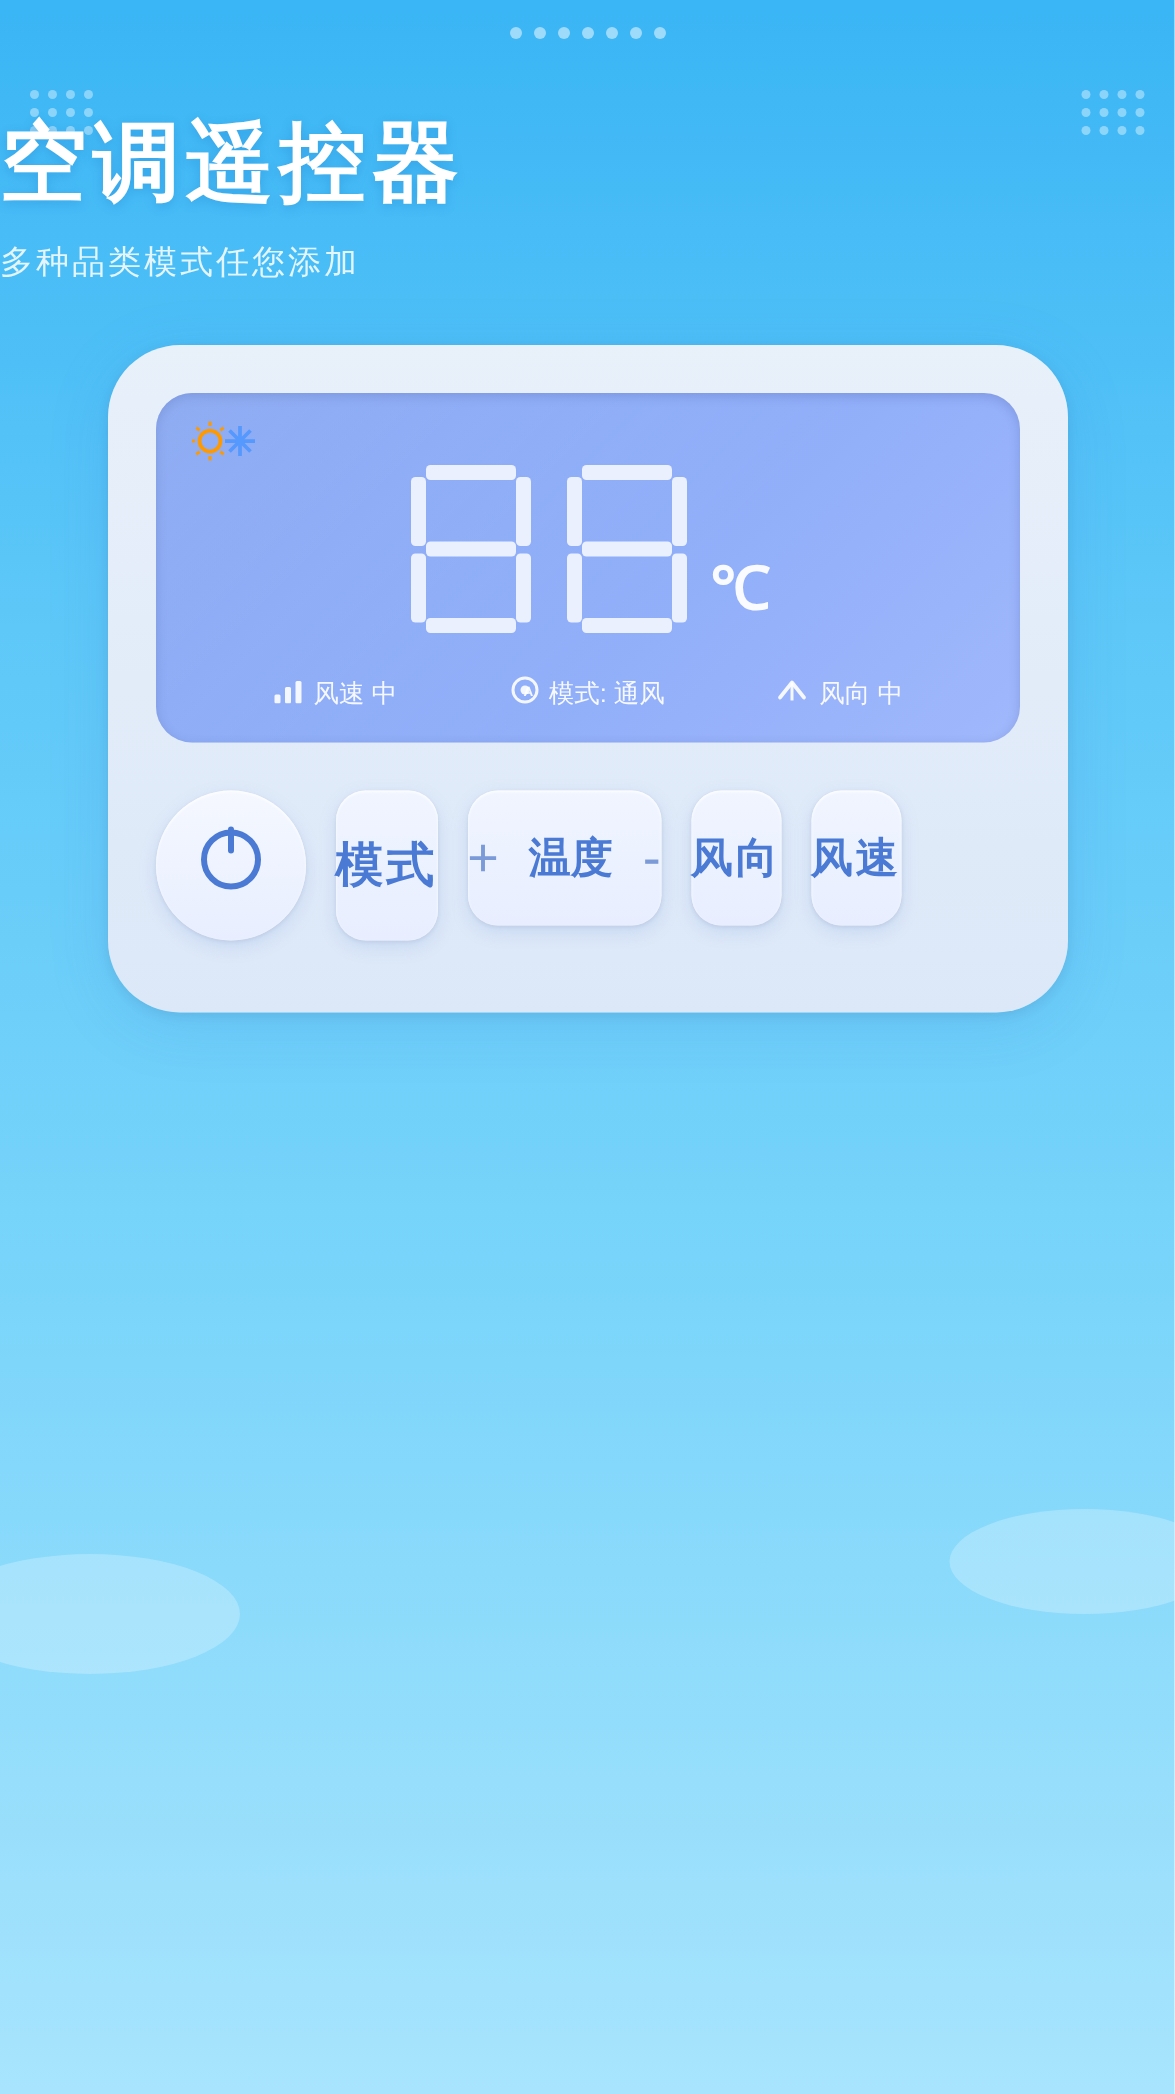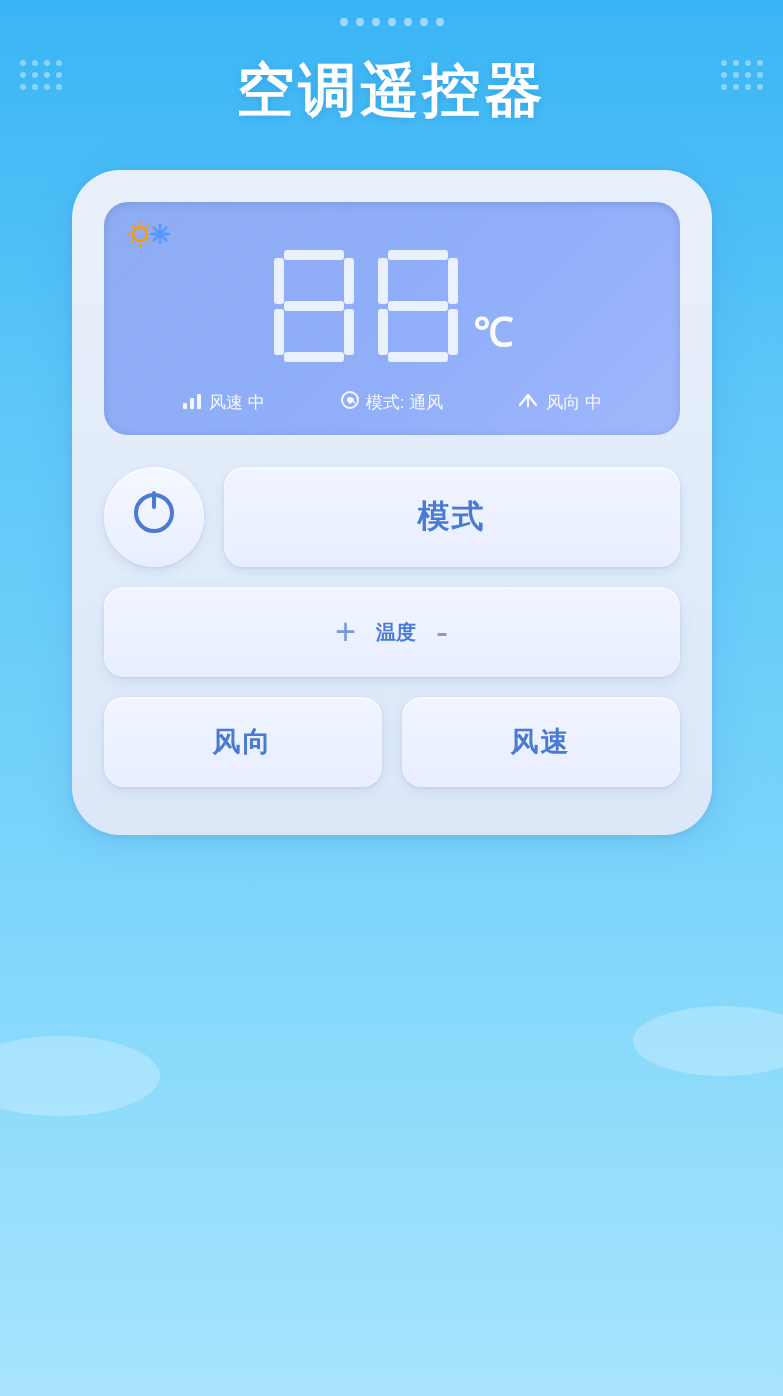--- a/index.html
+++ b/index.html
@@ -64,22 +64,22 @@
       gap: 6px;
     }
     .cdot {
       width: 6px;
       height: 6px;
       border-radius: 50%;
       background: rgba(255,255,255,0.4);
     }
 
     .header {
-      text-align: center;
-      padding-top: 52px;
+      text-align: left;
+      padding-top: 70px;
       position: relative;
       z-index: 2;
       font-family: Liberation Mono, monospace;
     }
 
     .main-title {
       font-size: 58px;
       font-weight: 900;
       color: white;
       text-shadow: 0 2px 8px rgba(0,80,180,0.2);
@@ -197,21 +197,21 @@
     }
 
     .status-icon {
       font-size: 18px;
     }
 
     
     .buttons-section {
       margin-top: 32px;
       display: flex;
-      flex-direction: column;
+      flex-direction: row;
       gap: 20px;
     }
 
     .btn-row {
       display: flex;
       gap: 20px;
       justify-content: center;
     }
 
     .btn {
@@ -266,21 +266,21 @@
     }
 
     .btn-temp {
       flex: 1;
       height: 90px;
       font-size: 30px;
       gap: 20px;
     }
 
     .temp-label {
-      font-size: 20px;
+      font-size: 28px;
       font-weight: 600;
       color: #4a7ad4;
     }
 
     .temp-sign {
       font-size: 36px;
       font-weight: 500;
       color: #7a9ad8;
     }
 
@@ -339,20 +339,21 @@
     <div class="cdot"></div>
     <div class="cdot"></div>
     <div class="cdot"></div>
 </div>
 
 <div class="cloud cloud-left"></div>
 <div class="cloud cloud-right"></div>
 
 <div class="header">
   <div class="main-title">空调遥控器</div>
+  <div class="sub-title">多种品类模式任您添加</div>
 </div>
 
 <div class="remote-container">
 
   <div class="display-screen">
 
     <div class="screen-icon">
       <svg width="44" height="28" viewBox="0 0 44 28">
 
         <circle cx="12" cy="14" r="7" fill="none" stroke="#ff9900" stroke-width="2.5"></circle>

